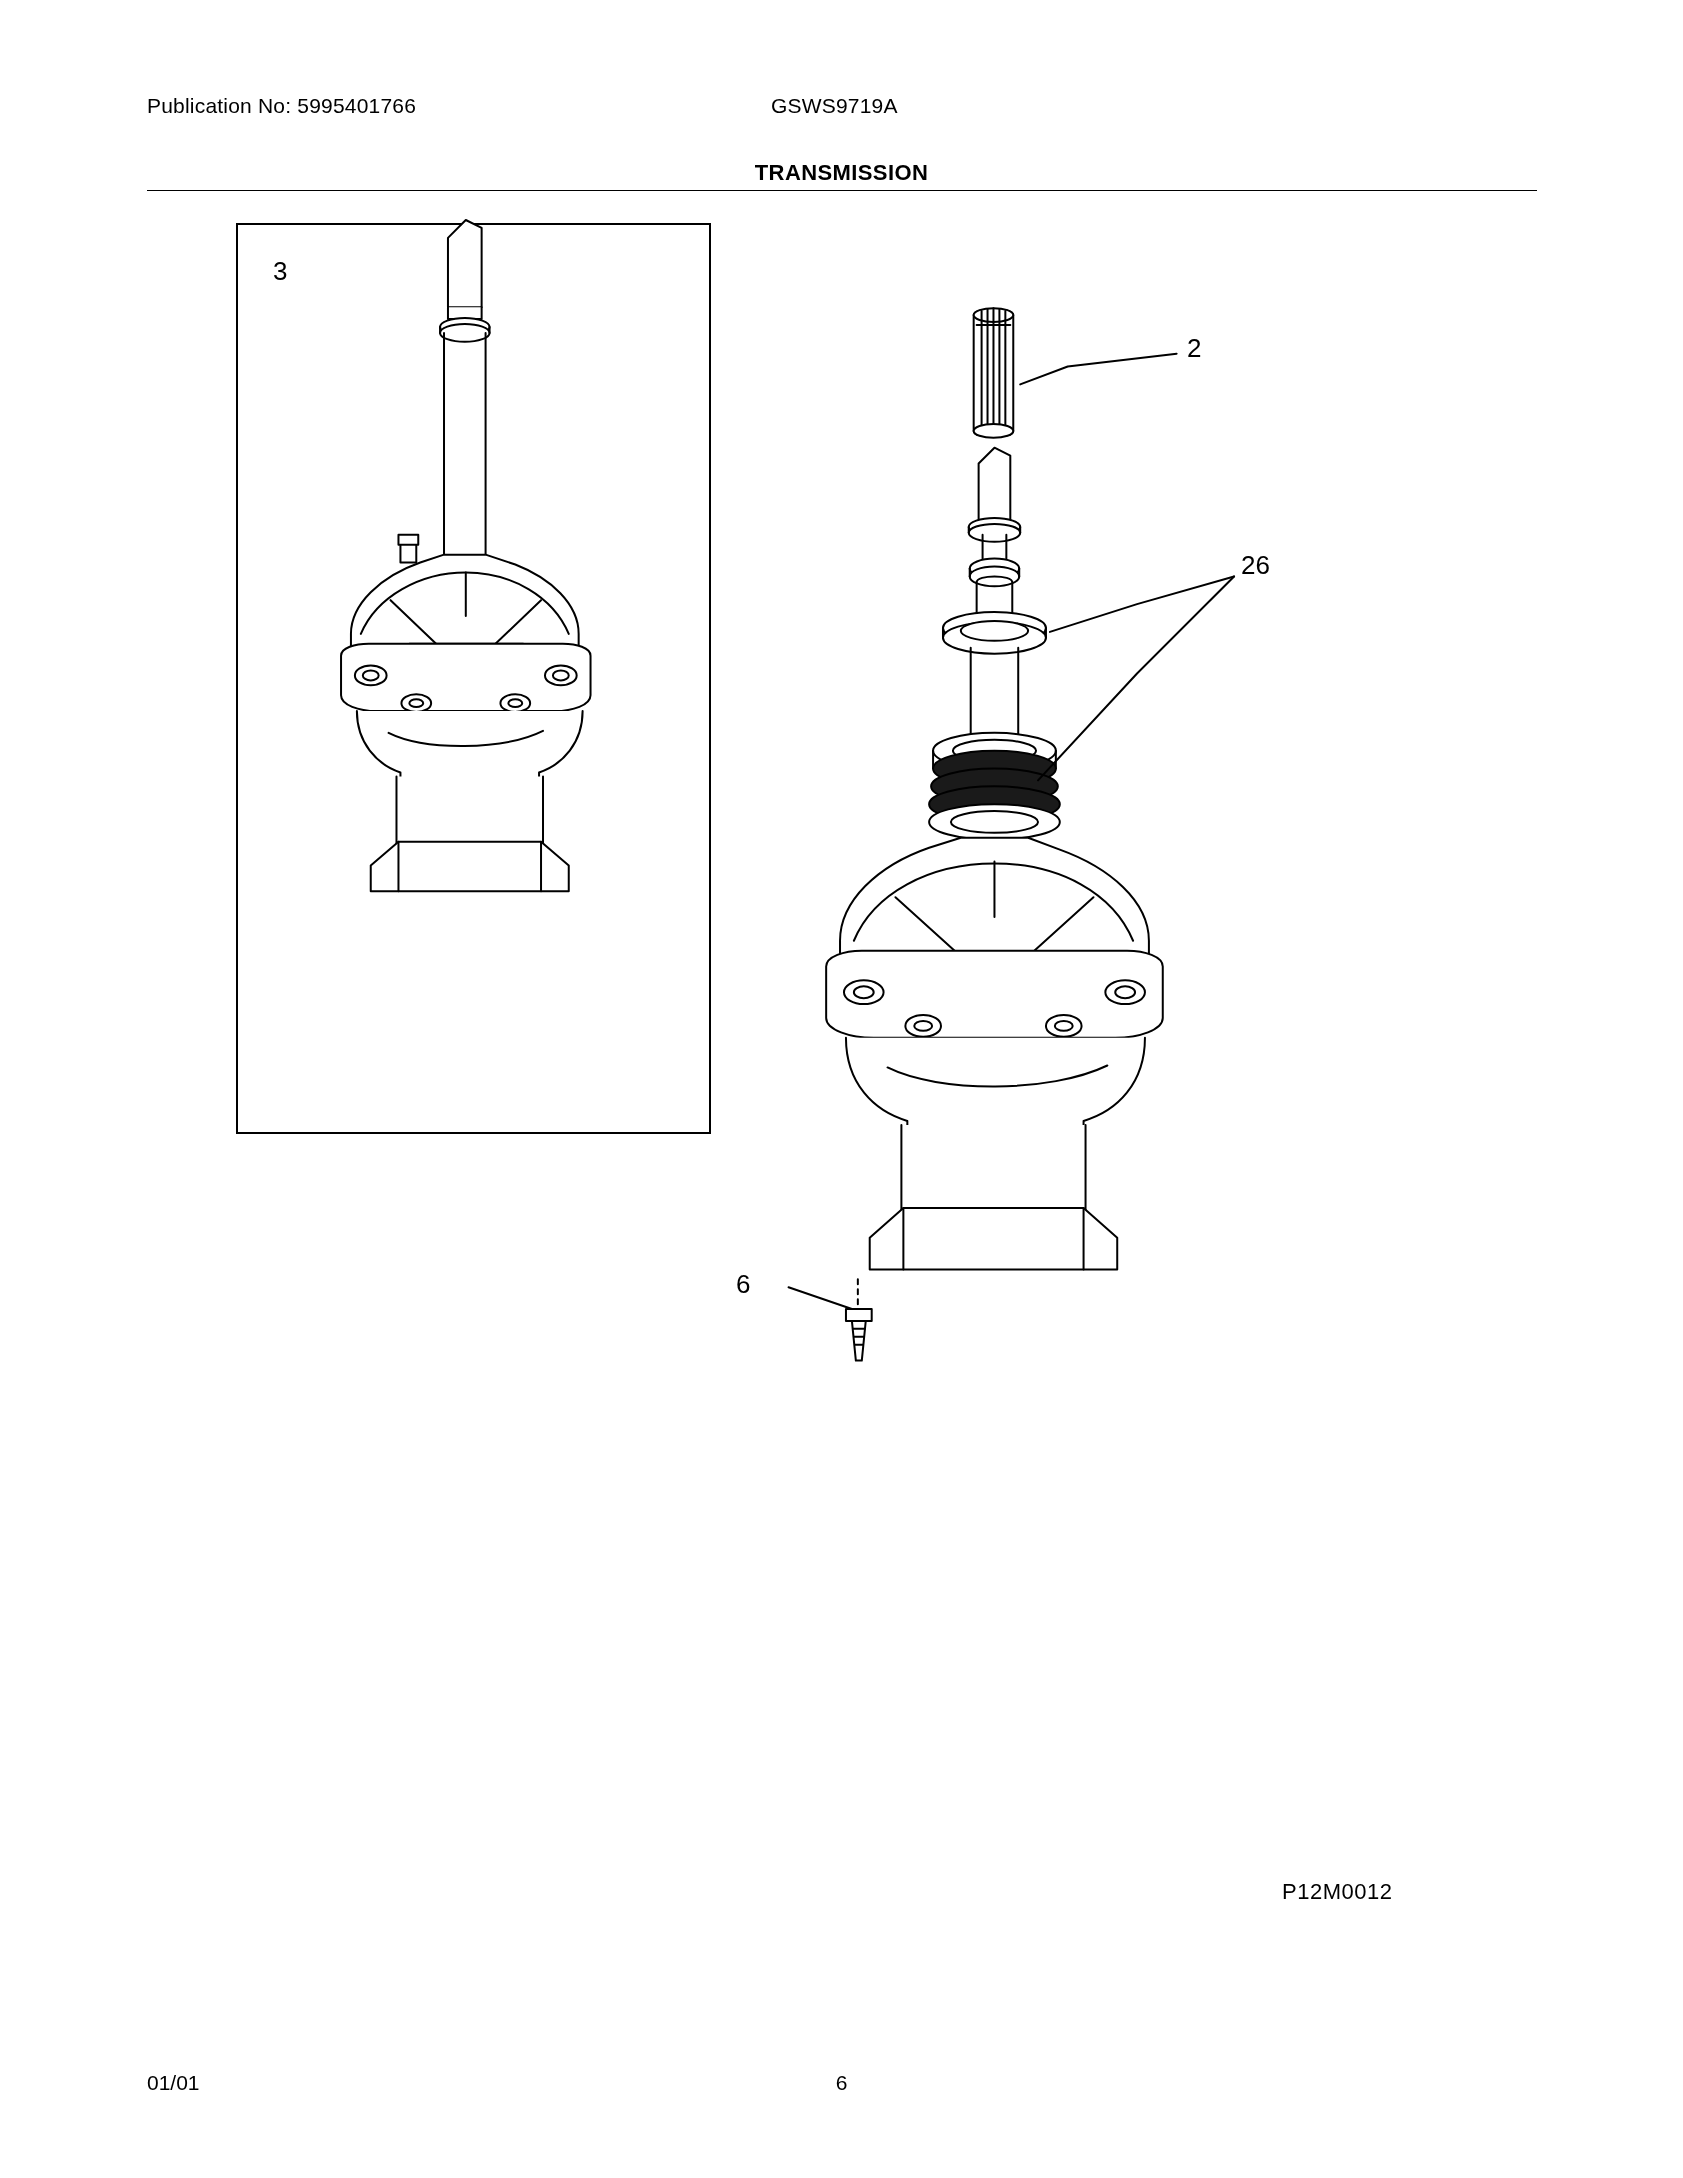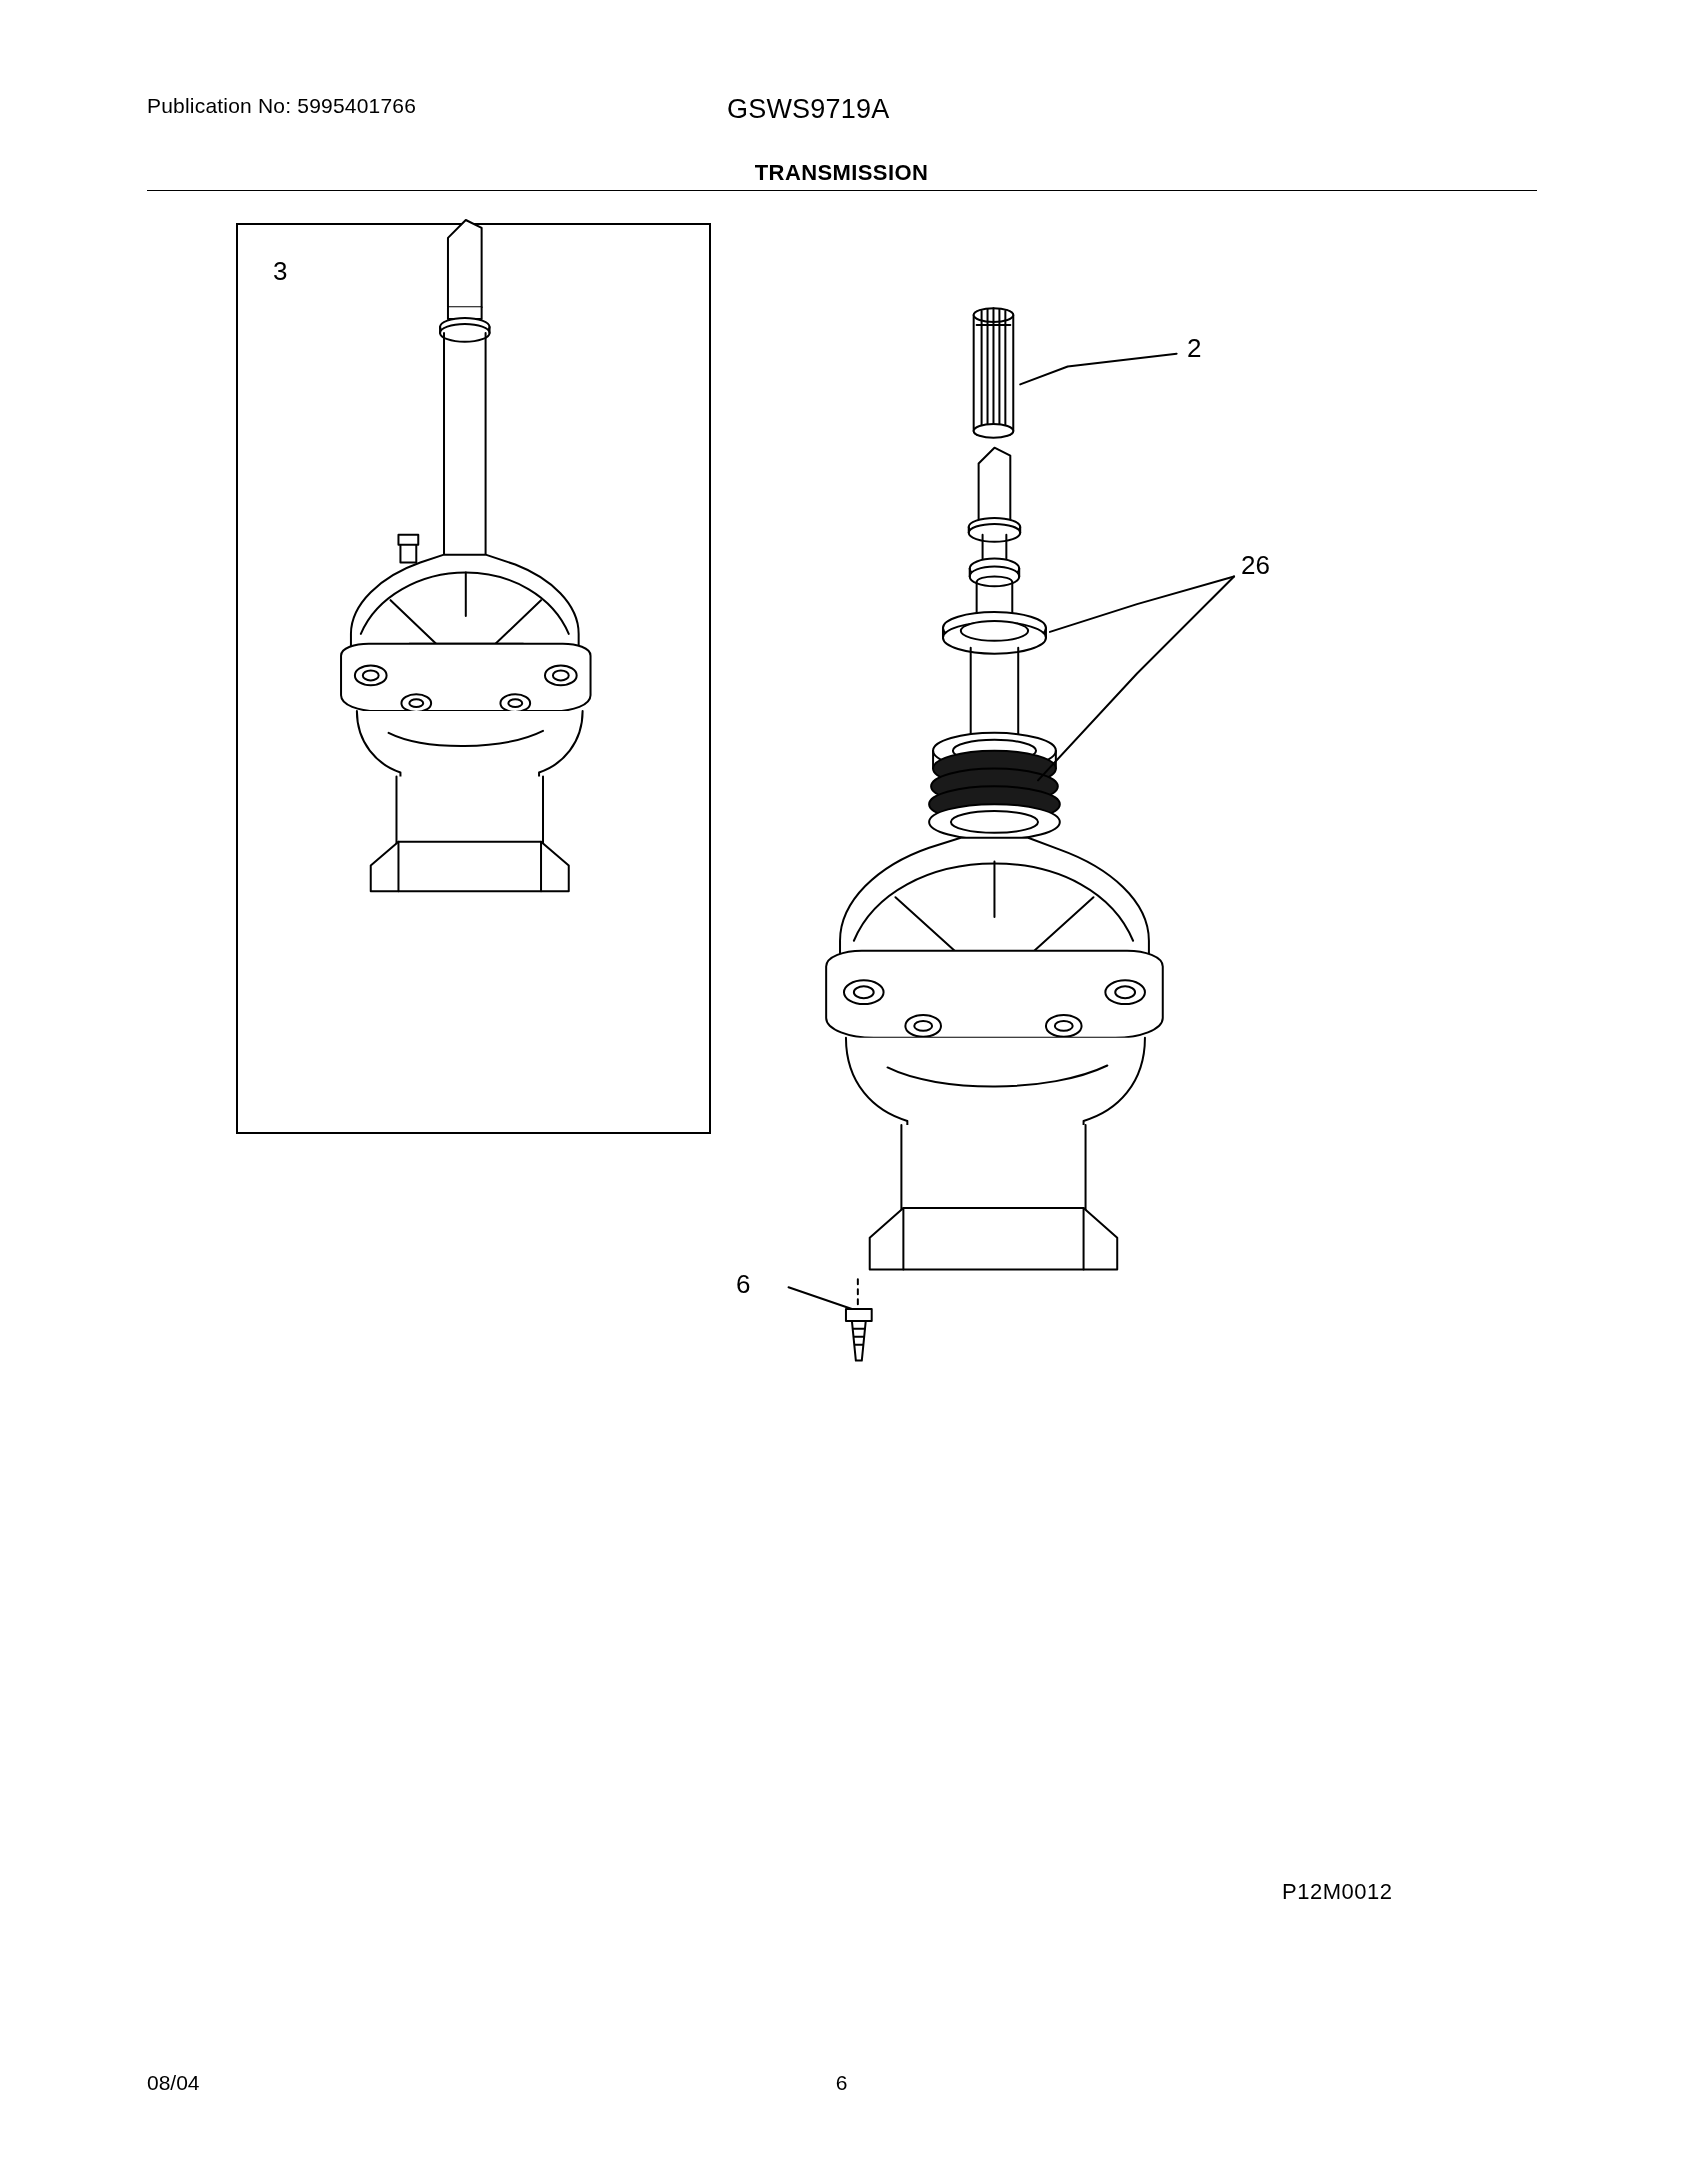--- a/index.html
+++ b/index.html
@@ -25,23 +25,23 @@
   .pub-no {
     position: absolute;
     left: 147px;
     top: 94px;
     font-size: 21px;
     letter-spacing: 0.2px;
     white-space: nowrap;
   }
   .model-no {
     position: absolute;
-    left: 727px;
+    left: 771px;
     top: 94px;
-    font-size: 27px;
+    font-size: 21px;
     letter-spacing: 0.2px;
     white-space: nowrap;
   }
   .section-title {
     position: absolute;
     left: 0;
     top: 160px;
     width: 1683px;
     text-align: center;
     font-size: 22px;
@@ -260,17 +260,17 @@
       </g>
     </svg>
 
     <div class="callout callout-3">3</div>
     <div class="callout callout-2">2</div>
     <div class="callout callout-26">26</div>
     <div class="callout callout-6">6</div>
   </div>
 
   <div class="drawing-code">P12M0012</div>
-  <div class="footer-date">08/04</div>
+  <div class="footer-date">01/01</div>
   <div class="footer-page">6</div>
 
 </div>
 
 
 </body></html>

